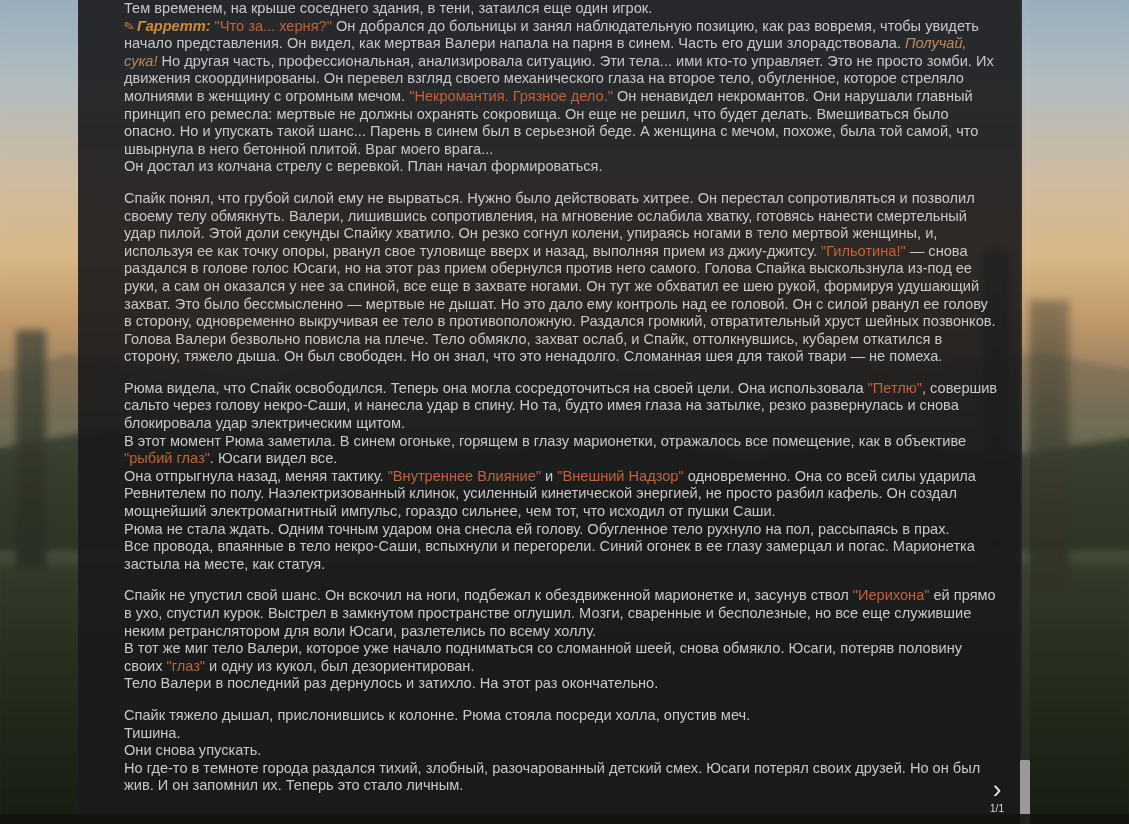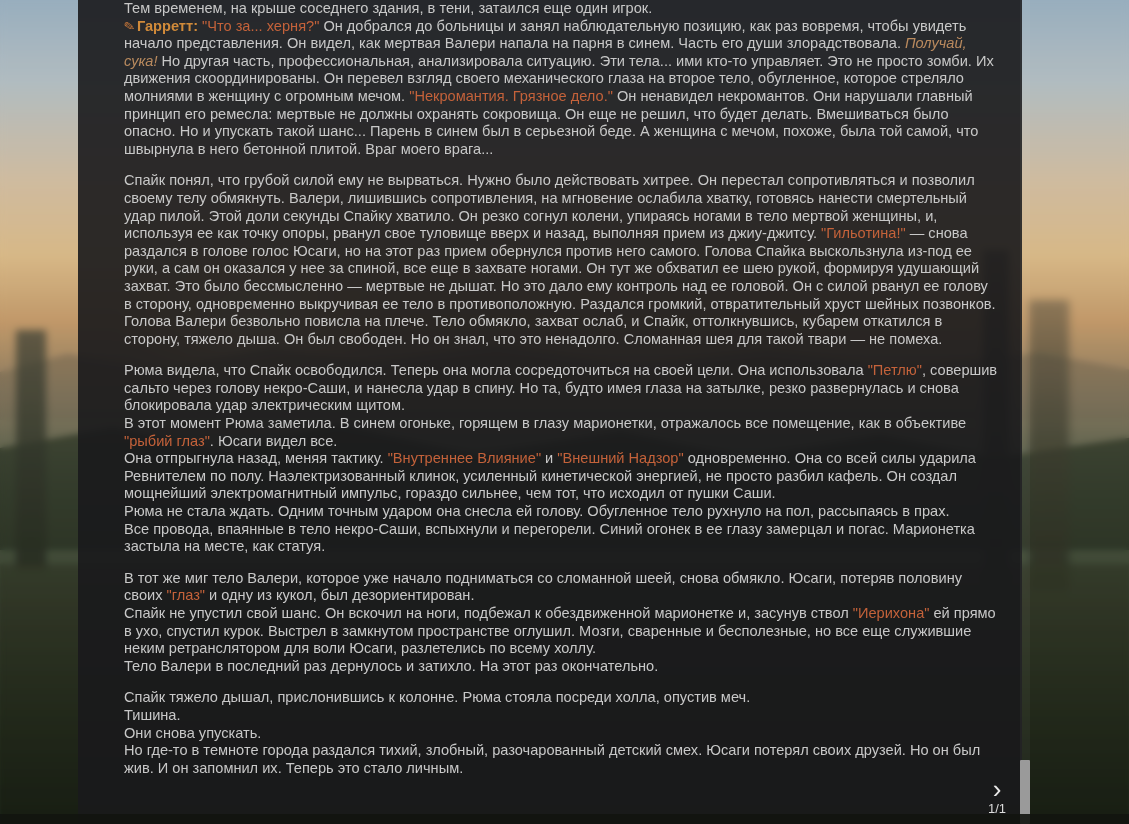--- a/index.html
+++ b/index.html
@@ -127,20 +127,21 @@
   .hl {
     color: #c4623a;
   }
   .ital {
     font-style: italic;
     color: #b98a5e;
   }
   .char {
     color: #d08a3a;
     font-weight: bold;
+    font-style: italic;
   }
   .pen-icon {
     display: inline-block;
     color: #cf7a3a;
     transform: rotate(-12deg);
     font-size: 13px;
     margin-right: 2px;
   }
 
   
@@ -172,21 +173,21 @@
     color: #e6e6e6;
     user-select: none;
   }
   .nav-next .chev {
     font-size: 26px;
     line-height: 26px;
     font-weight: 300;
     color: #e8e8e8;
   }
   .nav-next .pageno {
-    font-size: 13px;
+    font-size: 10px;
     line-height: 14px;
     color: #dcdcdc;
   }
 
   
   .bottom-strip {
     position: absolute;
     left: 0;
     right: 0;
     bottom: 0;
@@ -205,31 +206,32 @@
   <div class="towerR1"></div>
   <div class="towerR2"></div>
   <div class="ground"></div>
   <div class="haze"></div>
 </div>
 
 <div class="reader">
   <div class="reader-inner" id="story-body">
       <p class="para"><span>Тем временем, на крыше соседнего здания, в тени, затаился еще один игрок.</span></p>
       <p class="para"><span class="pen-icon">✎</span><span class="char">Гарретт:</span><span> </span><span class="hl">"Что за... херня?"</span><span> Он добрался до больницы и занял наблюдательную позицию, как раз вовремя, чтобы увидеть начало представления. Он видел, как мертвая Валери напала на парня в синем. Часть его души злорадствовала. </span><span class="ital">Получай, сука!</span><span> Но другая часть, профессиональная, анализировала ситуацию. Эти тела... ими кто-то управляет. Это не просто зомби. Их движения скоординированы. Он перевел взгляд своего механического глаза на второе тело, обугленное, которое стреляло молниями в женщину с огромным мечом. </span><span class="hl">"Некромантия. Грязное дело."</span><span> Он ненавидел некромантов. Они нарушали главный принцип его ремесла: мертвые не должны охранять сокровища. Он еще не решил, что будет делать. Вмешиваться было опасно. Но и упускать такой шанс... Парень в синем был в серьезной беде. А женщина с мечом, похоже, была той самой, что швырнула в него бетонной плитой. Враг моего врага...</span></p>
+      <p class="para"><span>Он достал из колчана стрелу с веревкой. План начал формироваться.</span></p>
       <div class="gap"></div>
       <p class="para"><span>Спайк понял, что грубой силой ему не вырваться. Нужно было действовать хитрее. Он перестал сопротивляться и позволил своему телу обмякнуть. Валери, лишившись сопротивления, на мгновение ослабила хватку, готовясь нанести смертельный удар пилой. Этой доли секунды Спайку хватило. Он резко согнул колени, упираясь ногами в тело мертвой женщины, и, используя ее как точку опоры, рванул свое туловище вверх и назад, выполняя прием из джиу-джитсу. </span><span class="hl">"Гильотина!"</span><span> — снова раздался в голове голос Юсаги, но на этот раз прием обернулся против него самого. Голова Спайка выскользнула из-под ее руки, а сам он оказался у нее за спиной, все еще в захвате ногами. Он тут же обхватил ее шею рукой, формируя удушающий захват. Это было бессмысленно — мертвые не дышат. Но это дало ему контроль над ее головой. Он с силой рванул ее голову в сторону, одновременно выкручивая ее тело в противоположную. Раздался громкий, отвратительный хруст шейных позвонков. Голова Валери безвольно повисла на плече. Тело обмякло, захват ослаб, и Спайк, оттолкнувшись, кубарем откатился в сторону, тяжело дыша. Он был свободен. Но он знал, что это ненадолго. Сломанная шея для такой твари — не помеха.</span></p>
       <div class="gap"></div>
       <p class="para"><span>Рюма видела, что Спайк освободился. Теперь она могла сосредоточиться на своей цели. Она использовала </span><span class="hl">"Петлю"</span><span>, совершив сальто через голову некро-Саши, и нанесла удар в спину. Но та, будто имея глаза на затылке, резко развернулась и снова блокировала удар электрическим щитом.</span></p>
       <p class="para"><span>В этот момент Рюма заметила. В синем огоньке, горящем в глазу марионетки, отражалось все помещение, как в объективе </span><span class="hl">"рыбий глаз"</span><span>. Юсаги видел все.</span></p>
       <p class="para"><span>Она отпрыгнула назад, меняя тактику. </span><span class="hl">"Внутреннее Влияние"</span><span> и </span><span class="hl">"Внешний Надзор"</span><span> одновременно. Она со всей силы ударила Ревнителем по полу. Наэлектризованный клинок, усиленный кинетической энергией, не просто разбил кафель. Он создал мощнейший электромагнитный импульс, гораздо сильнее, чем тот, что исходил от пушки Саши.</span></p>
       <p class="para"><span>Рюма не стала ждать. Одним точным ударом она снесла ей голову. Обугленное тело рухнуло на пол, рассыпаясь в прах.</span></p>
       <p class="para"><span>Все провода, впаянные в тело некро-Саши, вспыхнули и перегорели. Синий огонек в ее глазу замерцал и погас. Марионетка застыла на месте, как статуя.</span></p>
       <div class="gap"></div>
+      <p class="para"><span>Спайк не упустил свой шанс. Он вскочил на ноги, подбежал к обездвиженной марионетке и, засунув ствол </span><span class="hl">"Иерихона"</span><span> ей прямо в ухо, спустил курок. Выстрел в замкнутом пространстве оглушил. Мозги, сваренные и бесполезные, но все еще служившие неким ретранслятором для воли Юсаги, разлетелись по всему холлу.</span></p>
       <p class="para"><span>В тот же миг тело Валери, которое уже начало подниматься со сломанной шеей, снова обмякло. Юсаги, потеряв половину своих </span><span class="hl">"глаз"</span><span> и одну из кукол, был дезориентирован.</span></p>
-      <p class="para"><span>Спайк не упустил свой шанс. Он вскочил на ноги, подбежал к обездвиженной марионетке и, засунув ствол </span><span class="hl">"Иерихона"</span><span> ей прямо в ухо, спустил курок. Выстрел в замкнутом пространстве оглушил. Мозги, сваренные и бесполезные, но все еще служившие неким ретранслятором для воли Юсаги, разлетелись по всему холлу.</span></p>
       <p class="para"><span>Тело Валери в последний раз дернулось и затихло. На этот раз окончательно.</span></p>
       <div class="gap"></div>
       <p class="para"><span>Спайк тяжело дышал, прислонившись к колонне. Рюма стояла посреди холла, опустив меч.</span></p>
       <p class="para"><span>Тишина.</span></p>
       <p class="para"><span>Они снова упускать.</span></p>
       <p class="para"><span>Но где-то в темноте города раздался тихий, злобный, разочарованный детский смех. Юсаги потерял своих друзей. Но он был жив. И он запомнил их. Теперь это стало личным.</span></p>
     </div>
 </div>
 
 <div class="scrollbar-track"></div>

